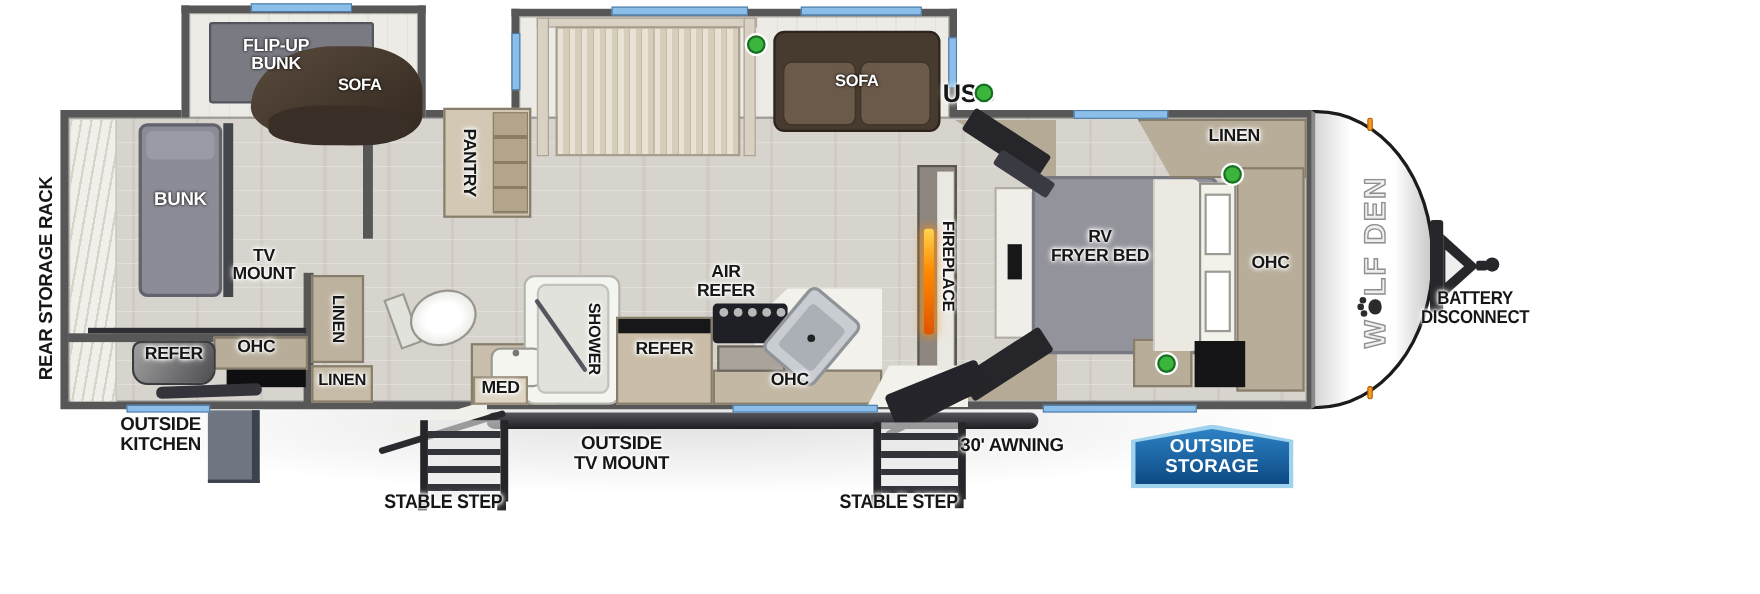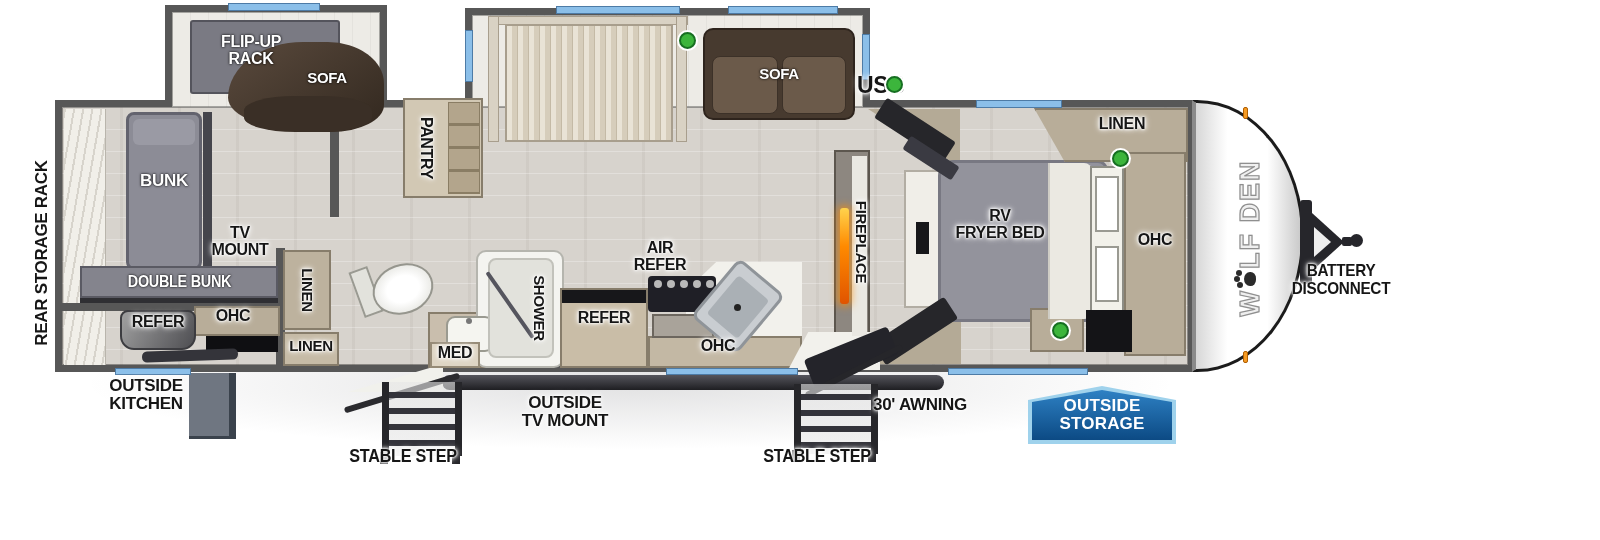--- a/index.html
+++ b/index.html
@@ -92,21 +92,21 @@
   <div class="abs win" style="left:976px;top:100px;width:86px;height:8px;"></div>
   <div class="abs win" style="left:115px;top:368px;width:76px;height:7px;"></div>
   <div class="abs win" style="left:666px;top:368px;width:132px;height:7px;"></div>
   <div class="abs win" style="left:948px;top:368px;width:140px;height:7px;"></div>
 
   <div class="abs" style="left:190px;top:20px;width:150px;height:74px;background:#7a7a83;border:2px solid #54545c;border-radius:3px;z-index:3;"></div>
   <div class="abs" style="left:228px;top:42px;width:156px;height:90px;z-index:4;
               background:linear-gradient(145deg,#5a4a3d,#32281f);border-radius:48% 36% 34% 58%/62% 46% 30% 38%;"></div>
   <div class="abs" style="left:244px;top:96px;width:128px;height:36px;background:#3a2f26;border-radius:40%;z-index:4;"></div>
   <div class="lbl wlbl" style="left:196px;top:34px;width:110px;">FLIP-UP
-RACK</div>
+BUNK</div>
   <div class="lbl wlbl" style="left:292px;top:70px;width:70px;font-size:15px;">SOFA</div>
 
   <div class="abs" style="left:488px;top:16px;width:200px;height:9px;background:#d9d2c4;border:1px solid #a89e8d;z-index:3;"></div>
   <div class="abs" style="left:488px;top:16px;width:11px;height:126px;background:#d9d2c4;border:1px solid #a89e8d;z-index:3;"></div>
   <div class="abs" style="left:676px;top:16px;width:11px;height:126px;background:#d9d2c4;border:1px solid #a89e8d;z-index:3;"></div>
   <div class="abs" style="left:505px;top:24px;width:168px;height:118px;border:2px solid #a89e8d;z-index:3;
               background:repeating-linear-gradient(90deg,#e9e3d6 0 5px,#d6cdbb 5px 10px,#c4baa6 10px 11px);"></div>
   <div class="dot" style="left:679px;top:32px;"></div>
 
   <div class="abs" style="left:703px;top:28px;width:152px;height:92px;background:#473a2f;border:2px solid #2e241d;border-radius:10px;z-index:3;"></div>
@@ -120,24 +120,20 @@
   <div class="abs" style="left:64px;top:109px;width:42px;height:256px;z-index:3;background:#f1efe9;
               background-image:repeating-linear-gradient(100deg,rgba(190,185,175,.5) 0 2px,transparent 2px 9px);
               border-right:1px solid #b9b5ac;"></div>
   <div class="abs" style="left:126px;top:112px;width:76px;height:158px;background:#8c8c96;border:3px solid #63636e;border-radius:8px;z-index:3;"></div>
   <div class="abs" style="left:133px;top:119px;width:62px;height:26px;background:#9a9aa4;border-radius:6px;z-index:4;"></div>
   <div class="lbl wlbl" style="left:126px;top:172px;width:76px;font-size:17px;">BUNK</div>
   <div class="abs" style="left:203px;top:112px;width:9px;height:158px;background:#45454c;z-index:3;"></div>
   <div class="lbl" style="left:196px;top:225px;width:88px;">TV
 MOUNT</div>
 
-  <div class="abs" style="left:80px;top:266px;width:198px;height:32px;background:#84848d;border:2px solid #5a5a63;z-index:4;
-              display:flex;align-items:center;justify-content:center;">
-    <span class="lbl wlbl cx90" style="position:static;">DOUBLE BUNK</span>
-  </div>
   <div class="abs" style="left:80px;top:298px;width:198px;height:5px;background:#2f2f33;z-index:4;"></div>
   <div class="abs wallseg" style="left:62px;top:303px;width:218px;height:8px;"></div>
   <div class="abs wallseg" style="left:330px;top:107px;width:9px;height:110px;"></div>
   <div class="abs wallseg" style="left:276px;top:248px;width:9px;height:120px;"></div>
 
   <div class="abs tan" style="left:194px;top:306px;width:86px;height:30px;"></div>
   <div class="abs" style="left:120px;top:310px;width:76px;height:40px;z-index:4;
               background:linear-gradient(120deg,#a0a0a0,#4e4e52);border:2px solid #3c3c40;border-radius:8px 8px 14px 14px;"></div>
   <div class="abs" style="left:206px;top:336px;width:72px;height:16px;background:#0f0f12;z-index:4;"></div>
   <div class="abs" style="left:142px;top:350px;width:96px;height:11px;background:#34343a;border-radius:5px;transform:rotate(-2deg);z-index:5;"></div>

